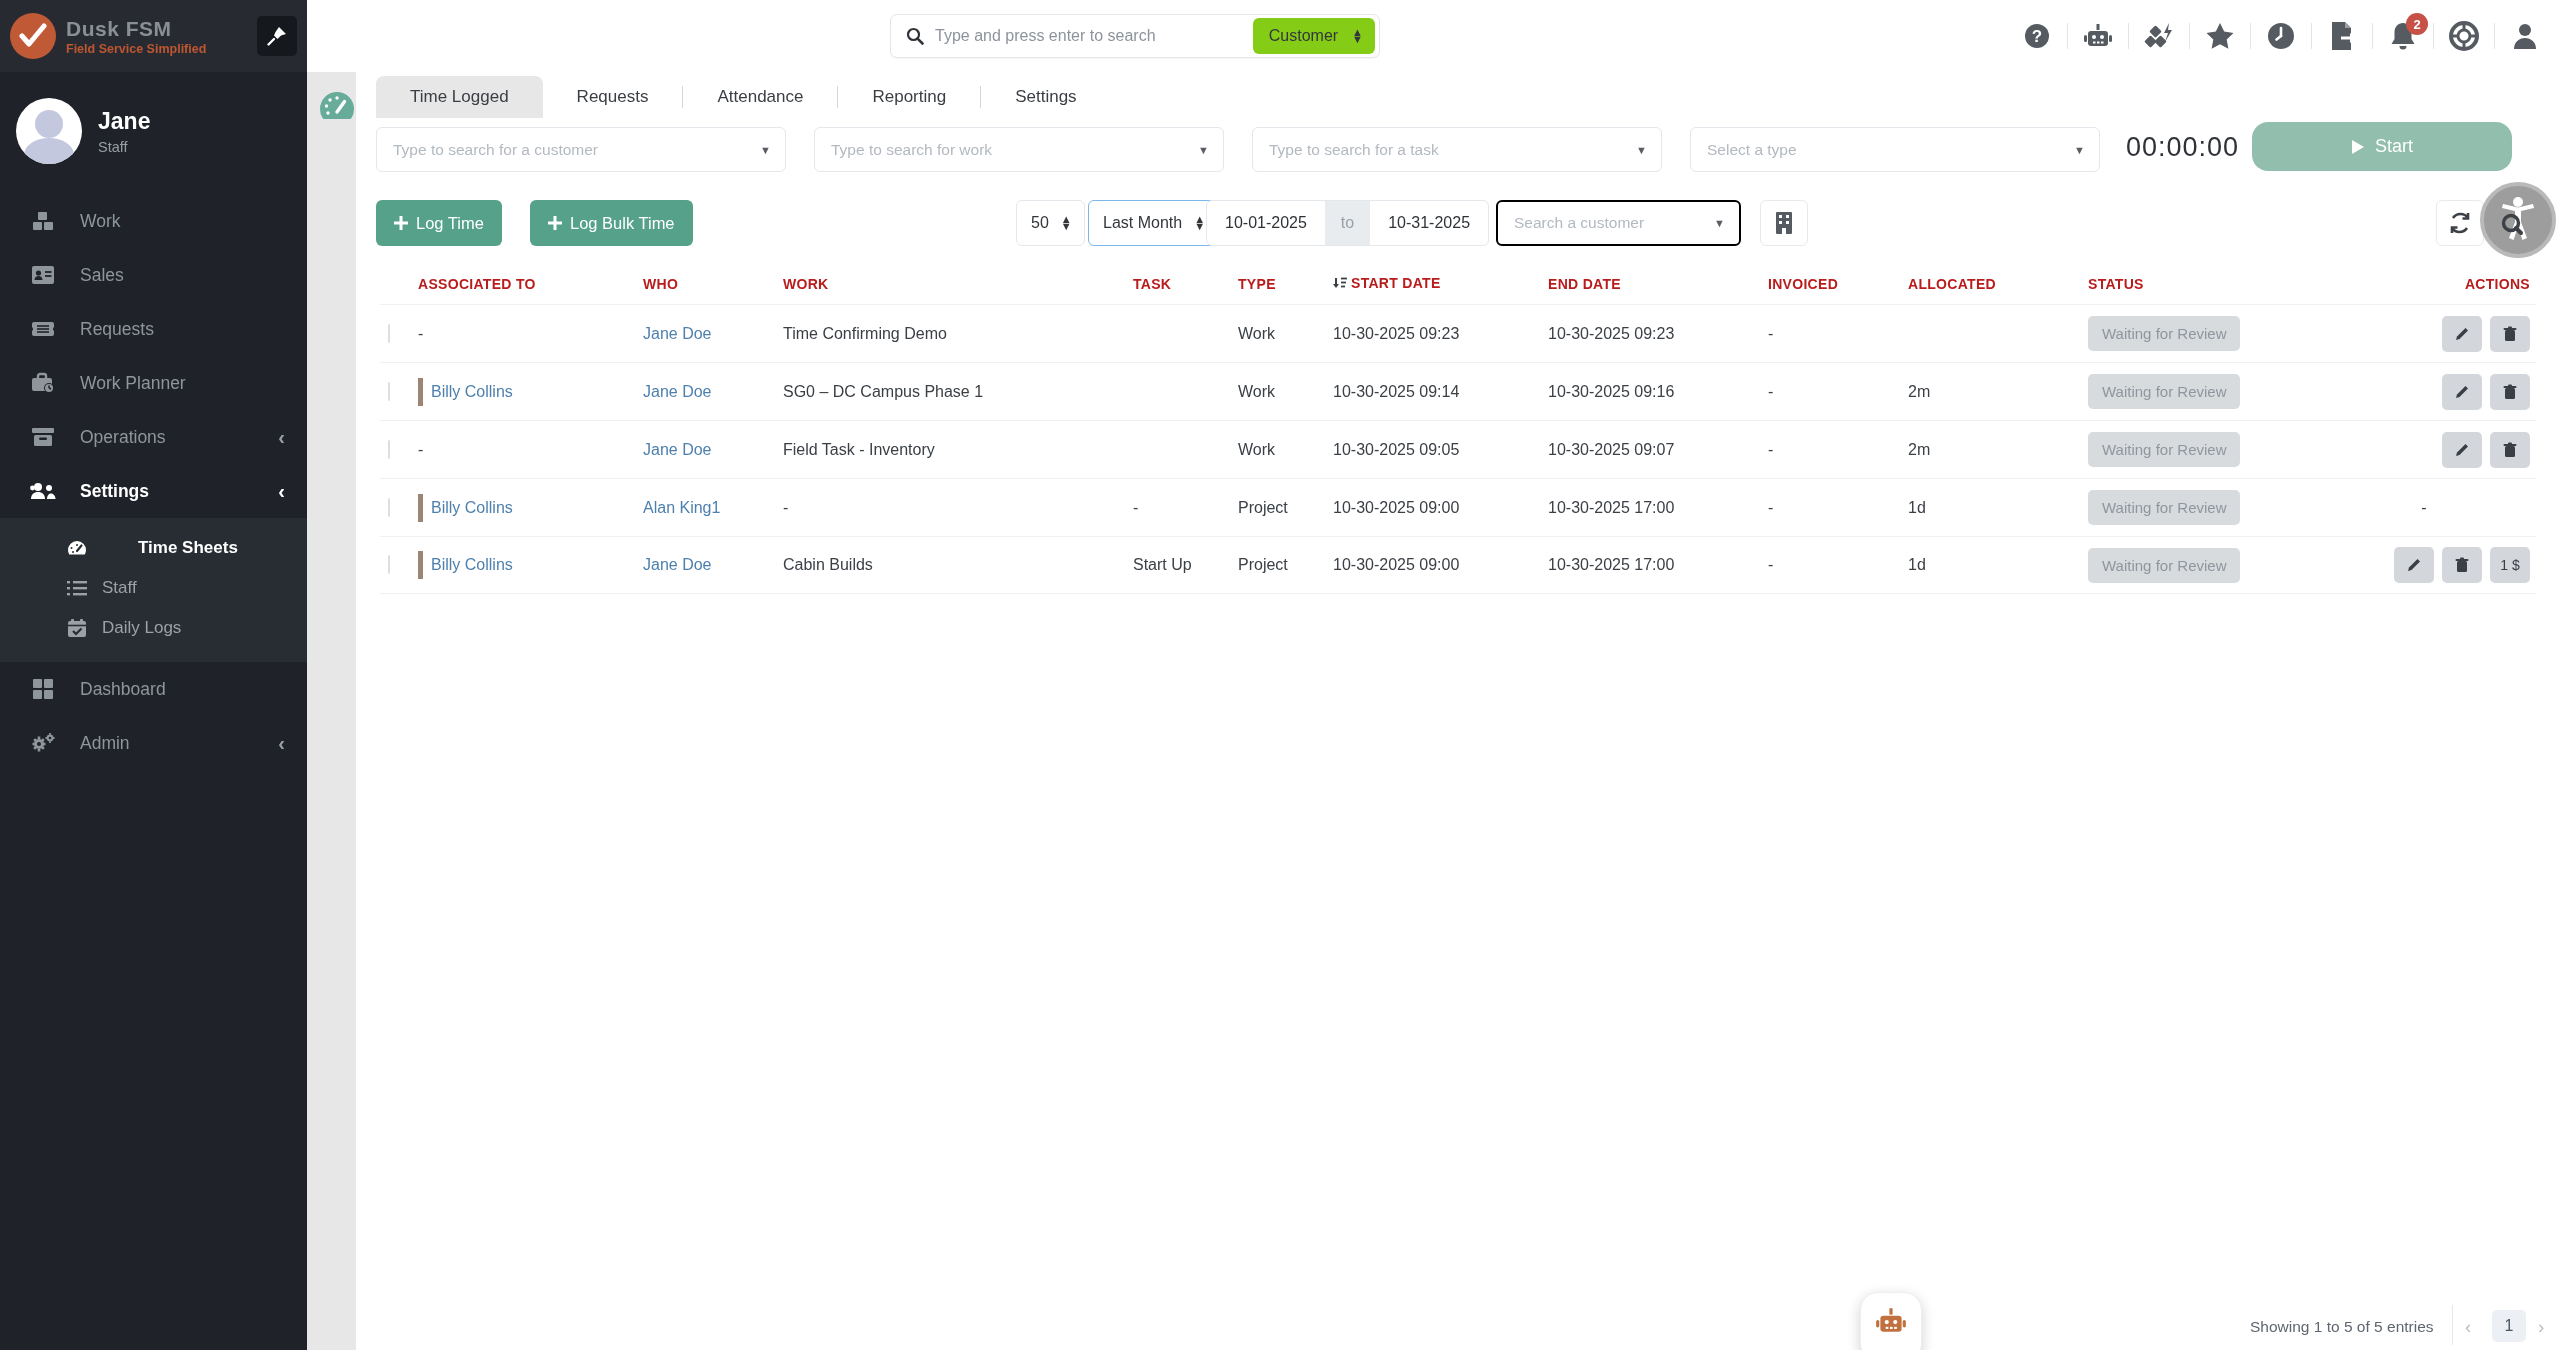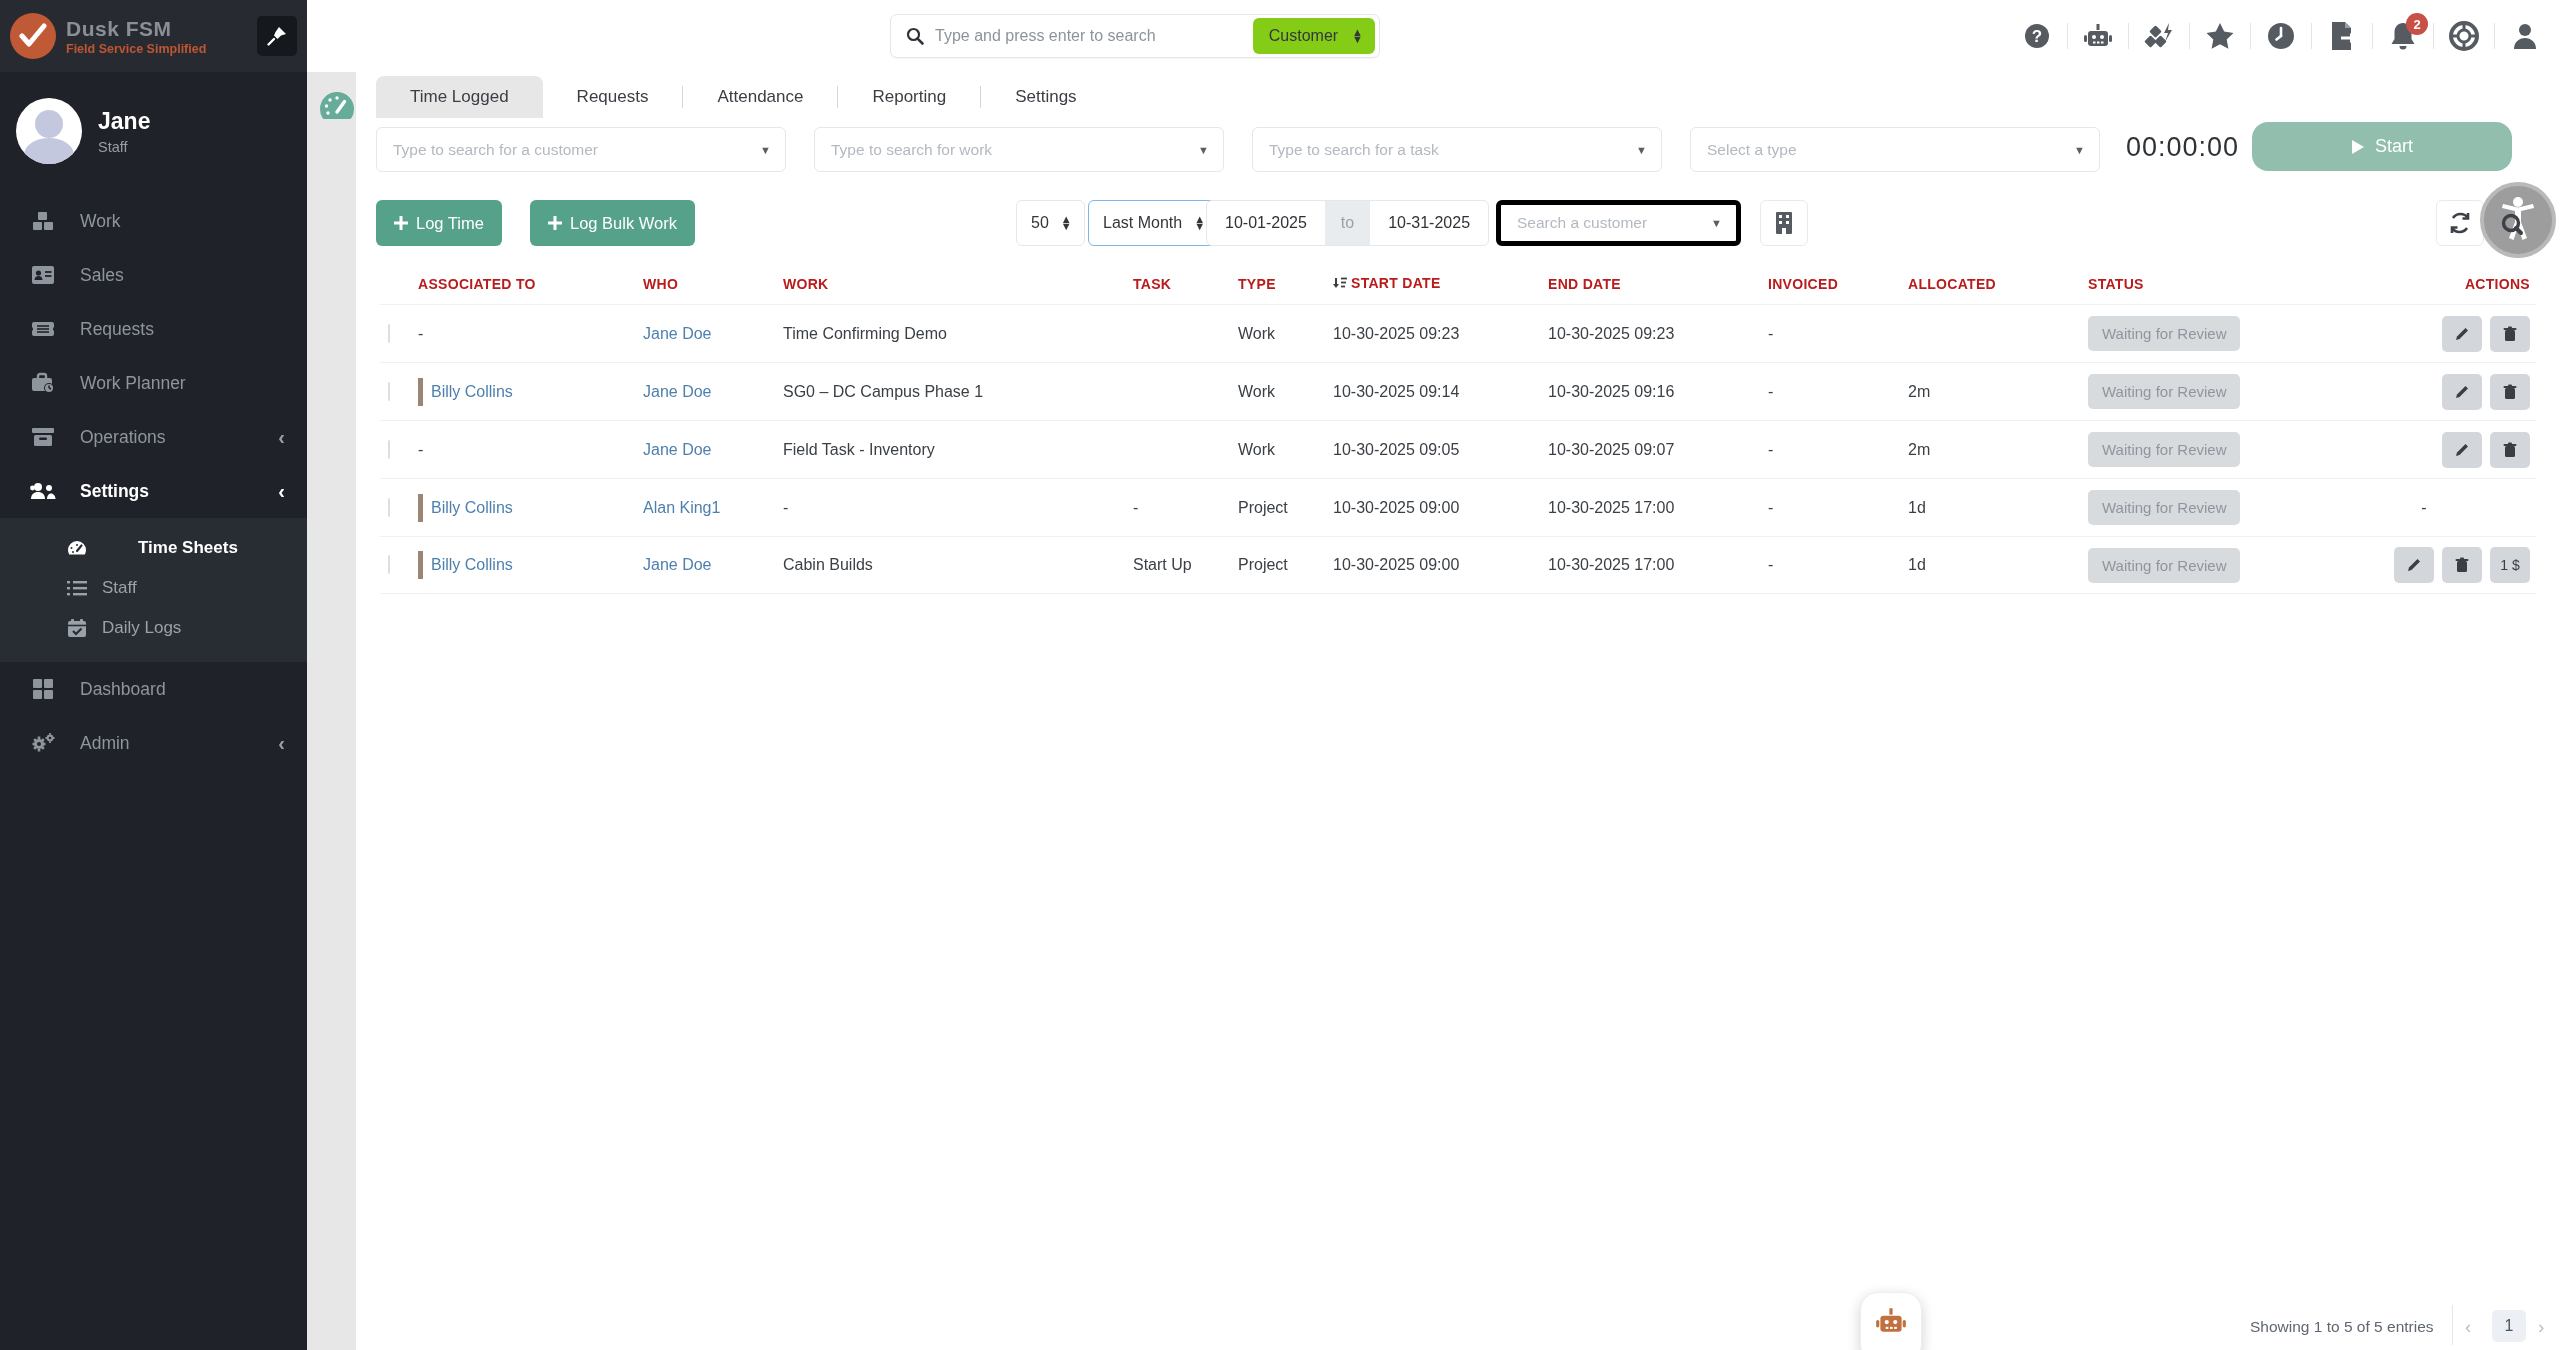--- a/index.html
+++ b/index.html
@@ -84,21 +84,21 @@
     color:#fff; font-size:16.5px; display:flex; align-items:center; justify-content:center; gap:8px;
     padding:0 18px; cursor:pointer; font-family:"Liberation Sans",sans-serif; }
   .ctrl-select { position:absolute; top:128px; height:46px; border:1px solid #e4e7eb; border-radius:6px;
     background:#fff; display:flex; align-items:center; gap:12px; padding:0 12px 0 14px;
     font-size:16px; color:#33373c; cursor:pointer; }
   .ctrl-select.focused { border-color:#7db6e8; }
   #dategroup { position:absolute; left:850px; top:128px; height:46px; border:1px solid #e4e7eb;
     border-radius:6px; display:flex; align-items:stretch; overflow:hidden; background:#fff; }
   .dcell { display:flex; align-items:center; padding:0 18px; font-size:16px; color:#2f3338; }
   .dto { background:#e9ecef; color:#9aa0a8; padding:0 16px; display:flex; align-items:center; font-size:16px; }
-  #cust-select { position:absolute; left:1140px; top:128px; width:245px; height:46px; border:5px solid #000000;
+  #cust-select { position:absolute; left:1140px; top:128px; width:245px; height:46px; border:2px solid #000000;
     border-radius:6px; display:flex; align-items:center; justify-content:space-between; padding:0 14px 0 16px;
     font-size:15.5px; color:#b3b9c0; background:#fff; cursor:pointer; }
   .icon-btn { position:absolute; top:128px; height:46px; width:48px; border:1px solid #e8eaed; border-radius:6px;
     background:#fff; display:flex; align-items:center; justify-content:center; cursor:pointer; }
   #a11y-btn { position:absolute; left:2124px; top:110px; width:76px; height:76px; border-radius:50%;
     background:#9d9d9d; display:flex; align-items:center; justify-content:center; cursor:pointer; z-index:3;
     border:4px solid #b9b9b9; }
 
   
   #table { position:absolute; left:24px; top:192px; width:2156px; }
@@ -480,21 +480,21 @@
         <line x1="7" y1="0" x2="7" y2="14" stroke="#fff" stroke-width="3"></line>
         <line x1="0" y1="7" x2="14" y2="7" stroke="#fff" stroke-width="3"></line>
       </svg>
     <span>Log Time</span>
   </button>
   <button class="teal-btn" style="left:174px;">
     <svg width="14" height="14" viewBox="0 0 14 14">
         <line x1="7" y1="0" x2="7" y2="14" stroke="#fff" stroke-width="3"></line>
         <line x1="0" y1="7" x2="14" y2="7" stroke="#fff" stroke-width="3"></line>
       </svg>
-    <span>Log Bulk Work</span>
+    <span>Log Bulk Time</span>
   </button>
   <div class="ctrl-select" style="left:660px;">
     <span>50</span>
     <span class="updown">
         <span>▲</span>
         <span>▼</span>
       </span>
   </div>
   <div class="ctrl-select focused" style="left:732px;">
     <span>Last Month</span>

